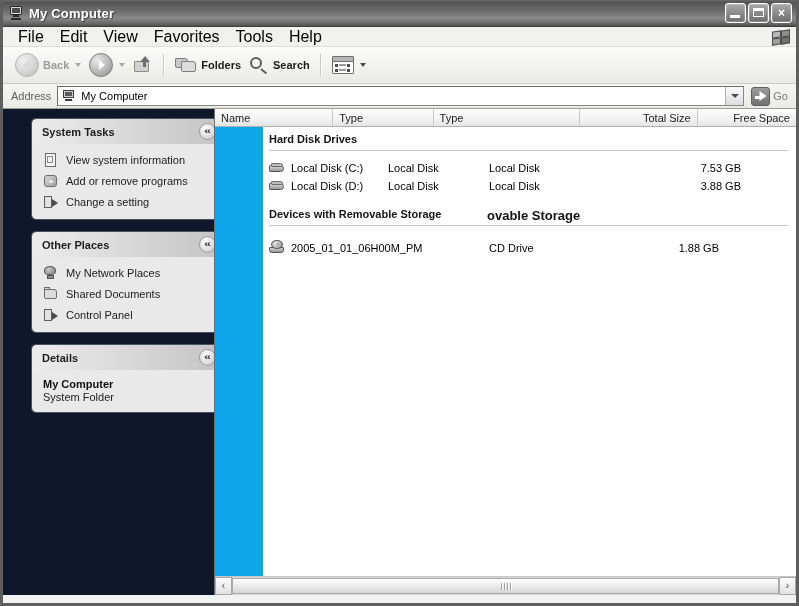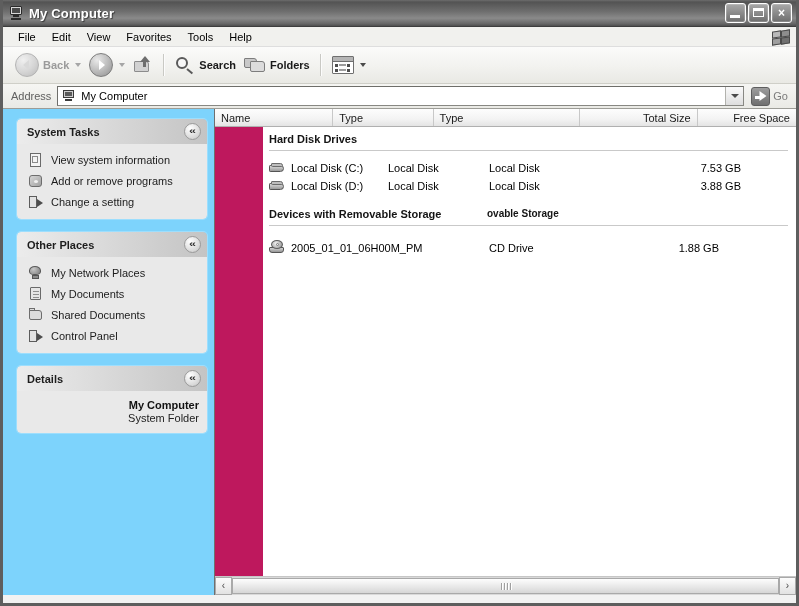--- a/index.html
+++ b/index.html
@@ -120,21 +120,21 @@
     background: #f1f1ee;
     border-bottom: 1px solid #dedede;
     display: flex;
     align-items: center;
     padding-left: 7px;
     position: relative;
     box-sizing: border-box;
   }
   .menu-item {
     padding: 2px 8px;
-    font-size: 11px;
+    font-size: 16px;
     color: #000;
     white-space: nowrap;
   }
   #menu-flag {
     position: absolute;
     right: 6px; top: 1px;
     width: 22px; height: 18px;
   }
   #menu-flag .fl {
     position: absolute;
@@ -397,26 +397,25 @@
   
   #body-split {
     display: flex;
     height: 486px;
   }
 
   
   #sidebar {
     width: 212px;
     flex: 0 0 212px;
-    background: #7dd3fc;
-    padding: 10px 8px 0 14px;
+    background: #0f172a;
+    padding: 10px 8px 0 29px;
     box-sizing: border-box;
     overflow: hidden;
     border-right: 1px solid #6f6f6f;
-    text-align: right;
   }
   .panel {
     width: 190px;
     margin-bottom: 13px;
     border-radius: 4px;
     overflow: hidden;
     box-shadow: 0 0 0 1px rgba(255,255,255,0.25);
   }
   .panel-header {
     height: 25px;
@@ -542,21 +541,21 @@
   .ico-folder .tab {
     position: absolute; left: 1px; top: 1px;
     width: 6px; height: 3px;
     background: #dcdcdc; border: 1px solid #6d6d6d;
     border-bottom: none; box-sizing: border-box;
   }
 
   
   #content {
     flex: 1 1 auto;
-    background: #be185d;
+    background: #0ea5e9;
     display: flex;
     flex-direction: column;
     min-width: 0;
     position: relative;
   }
   #col-header {
     height: 18px;
     display: flex;
     background: linear-gradient(to bottom, #fdfdfd 0%, #f3f3f3 60%, #e4e4e4 100%);
     border-bottom: 1px solid #b0b0b0;
@@ -592,21 +591,21 @@
     color: #141414;
     white-space: nowrap;
   }
   .group-rule {
     position: absolute;
     height: 1px;
     background: #c9c9c9;
   }
   .artifact {
     position: absolute;
-    font-size: 10px;
+    font-size: 13px;
     font-weight: bold;
     color: #141414;
     white-space: nowrap;
   }
   .frow {
     position: absolute;
     left: 0; right: 0;
     height: 17px;
     display: flex;
     align-items: center;
@@ -763,32 +762,32 @@
     </div>
     <div class="tb-btn">
       <div class="up-icon">
         <div class="fold"></div>
           <div class="us"></div>
           <div class="ua"></div>
       </div>
     </div>
     <div class="tb-sep"></div>
     <div class="tb-btn">
+      <div class="folders-icon">
+        <div class="fb fb1"></div>
+          <div class="fb fb2"></div>
+      </div>
+      <span class="tb-label">Folders</span>
+    </div>
+    <div class="tb-btn">
       <div class="search-icon">
         <div class="lens"></div>
           <div class="handle"></div>
       </div>
       <span class="tb-label">Search</span>
-    </div>
-    <div class="tb-btn">
-      <div class="folders-icon">
-        <div class="fb fb1"></div>
-          <div class="fb fb2"></div>
-      </div>
-      <span class="tb-label">Folders</span>
     </div>
     <div class="tb-sep"></div>
     <div class="tb-btn">
       <div class="views-icon">
         <div class="vhdr"></div>
         <div class="dot" style="left:2px;top:7px"></div>
           <div class="ln" style="left:6px;top:7px"></div>
         <div class="dot" style="left:2px;top:12px"></div>
           <div class="ln" style="left:6px;top:12px"></div>
         <div class="dot" style="left:14px;top:7px"></div>
@@ -863,26 +862,20 @@
         </div>
         <div class="panel-body">
           <div class="panel-item">
             <span class="pico ico-network">
                 <i class="gl"></i>
                 <i class="st"></i>
               </span>
             <span class="lbl">My Network Places</span>
           </div>
           <div class="panel-item">
-            <span class="pico ico-mydocs">
-                <i class="dd"></i>
-              </span>
-            <span class="lbl">My Documents</span>
-          </div>
-          <div class="panel-item">
             <span class="pico ico-folder">
                 <i class="tab"></i>
                 <i class="fo"></i>
               </span>
             <span class="lbl">Shared Documents</span>
           </div>
           <div class="panel-item">
             <span class="pico ico-setting">
                 <i class="pnl"></i>
                 <i class="ar"></i>

